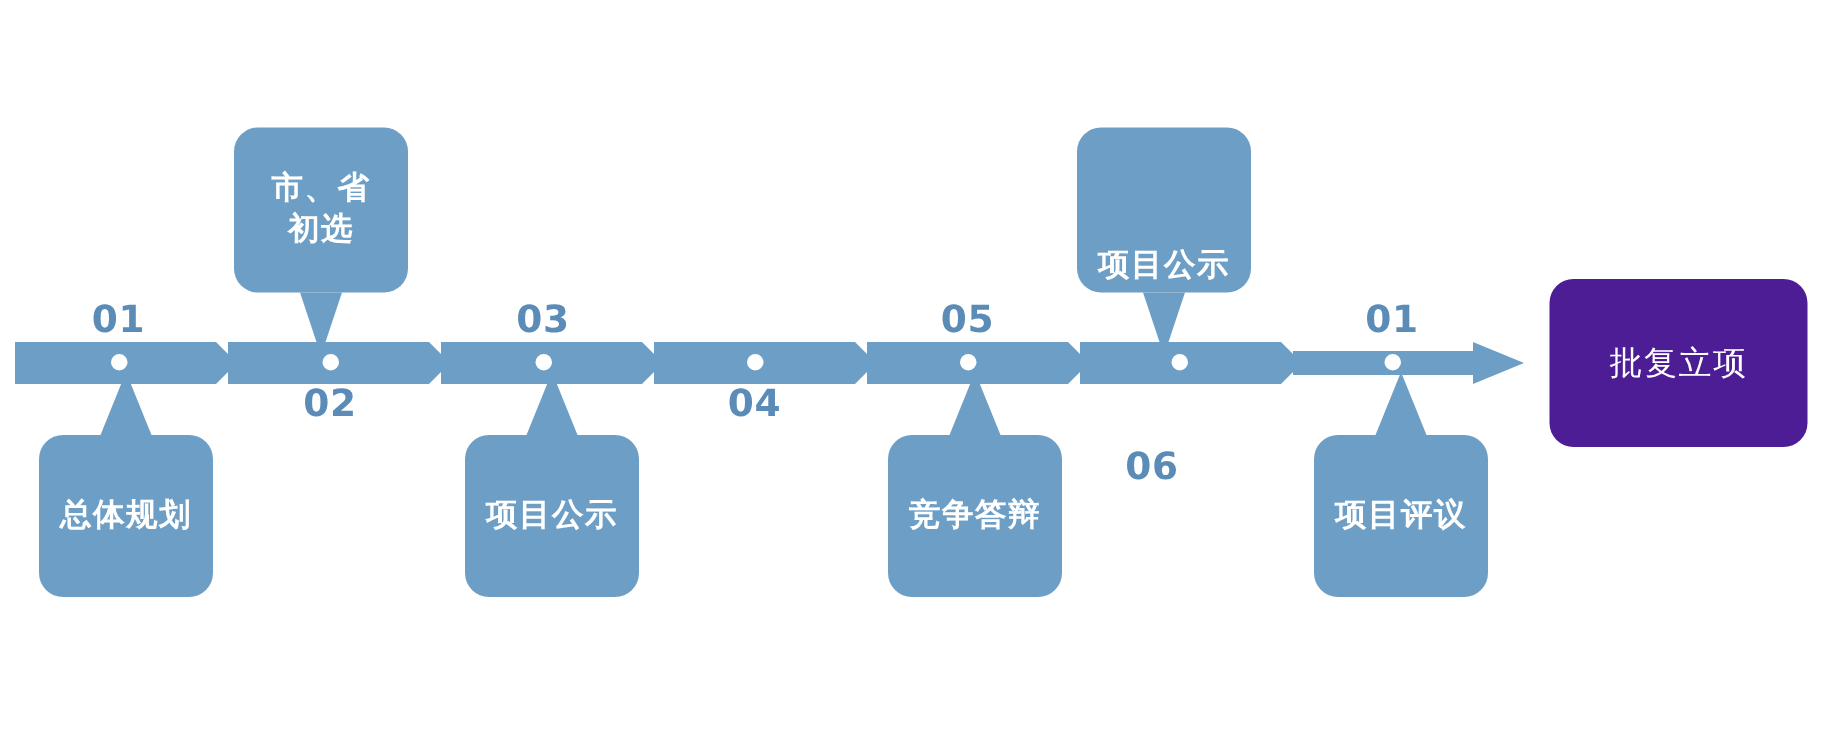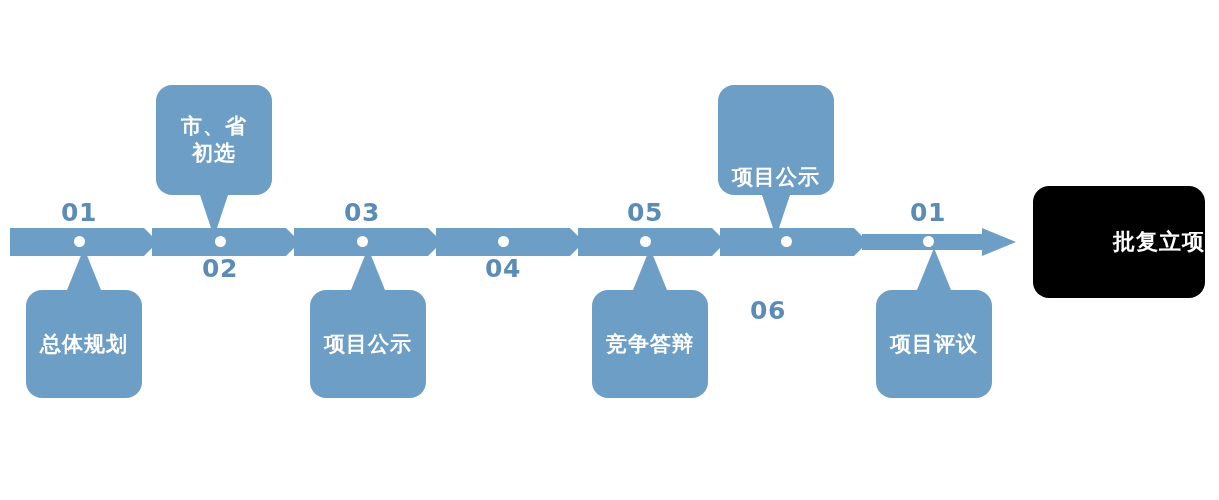--- a/index.html
+++ b/index.html
@@ -120,29 +120,29 @@
     margin-left: -17px;
     bottom: 100%;
     border-left: 17px solid transparent;
     border-right: 17px solid transparent;
     border-bottom: 42px solid #6d9ec6;
   }
 
   
   .final-box {
     position: absolute;
-    background: #000000;
+    background: #4c1d95;
     border-radius: 16px;
     color: #ffffff;
     font-size: 22px;
-    font-weight: bold;
+    font-weight: normal;
     letter-spacing: 1px;
     display: flex;
     align-items: center;
-    justify-content: flex-end;
+    justify-content: center;
     box-sizing: border-box;
   }
 </style>
 </head>
 <body>
 
 <div id="diagram">
 
   <div class="timeline-band">
     <div class="seg chev" style="left:10px;  width:148px;"></div>

